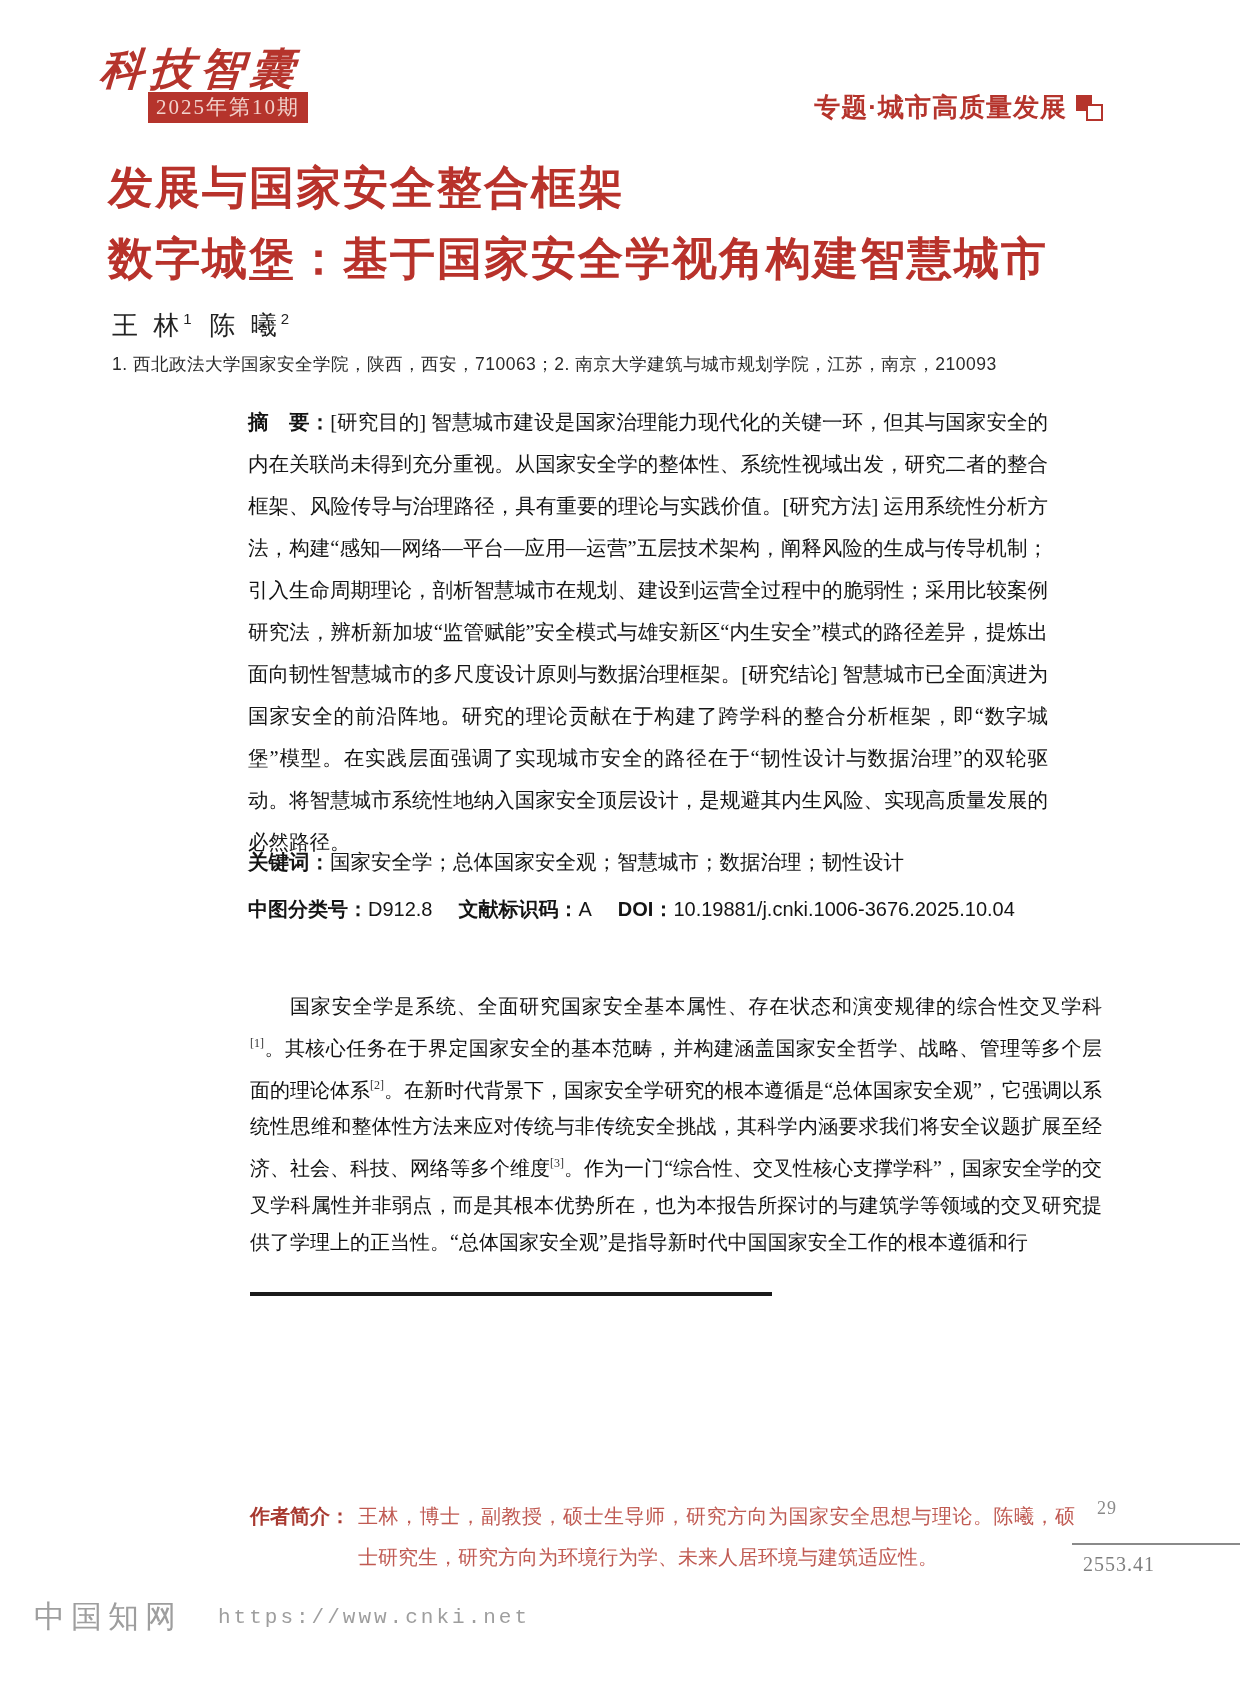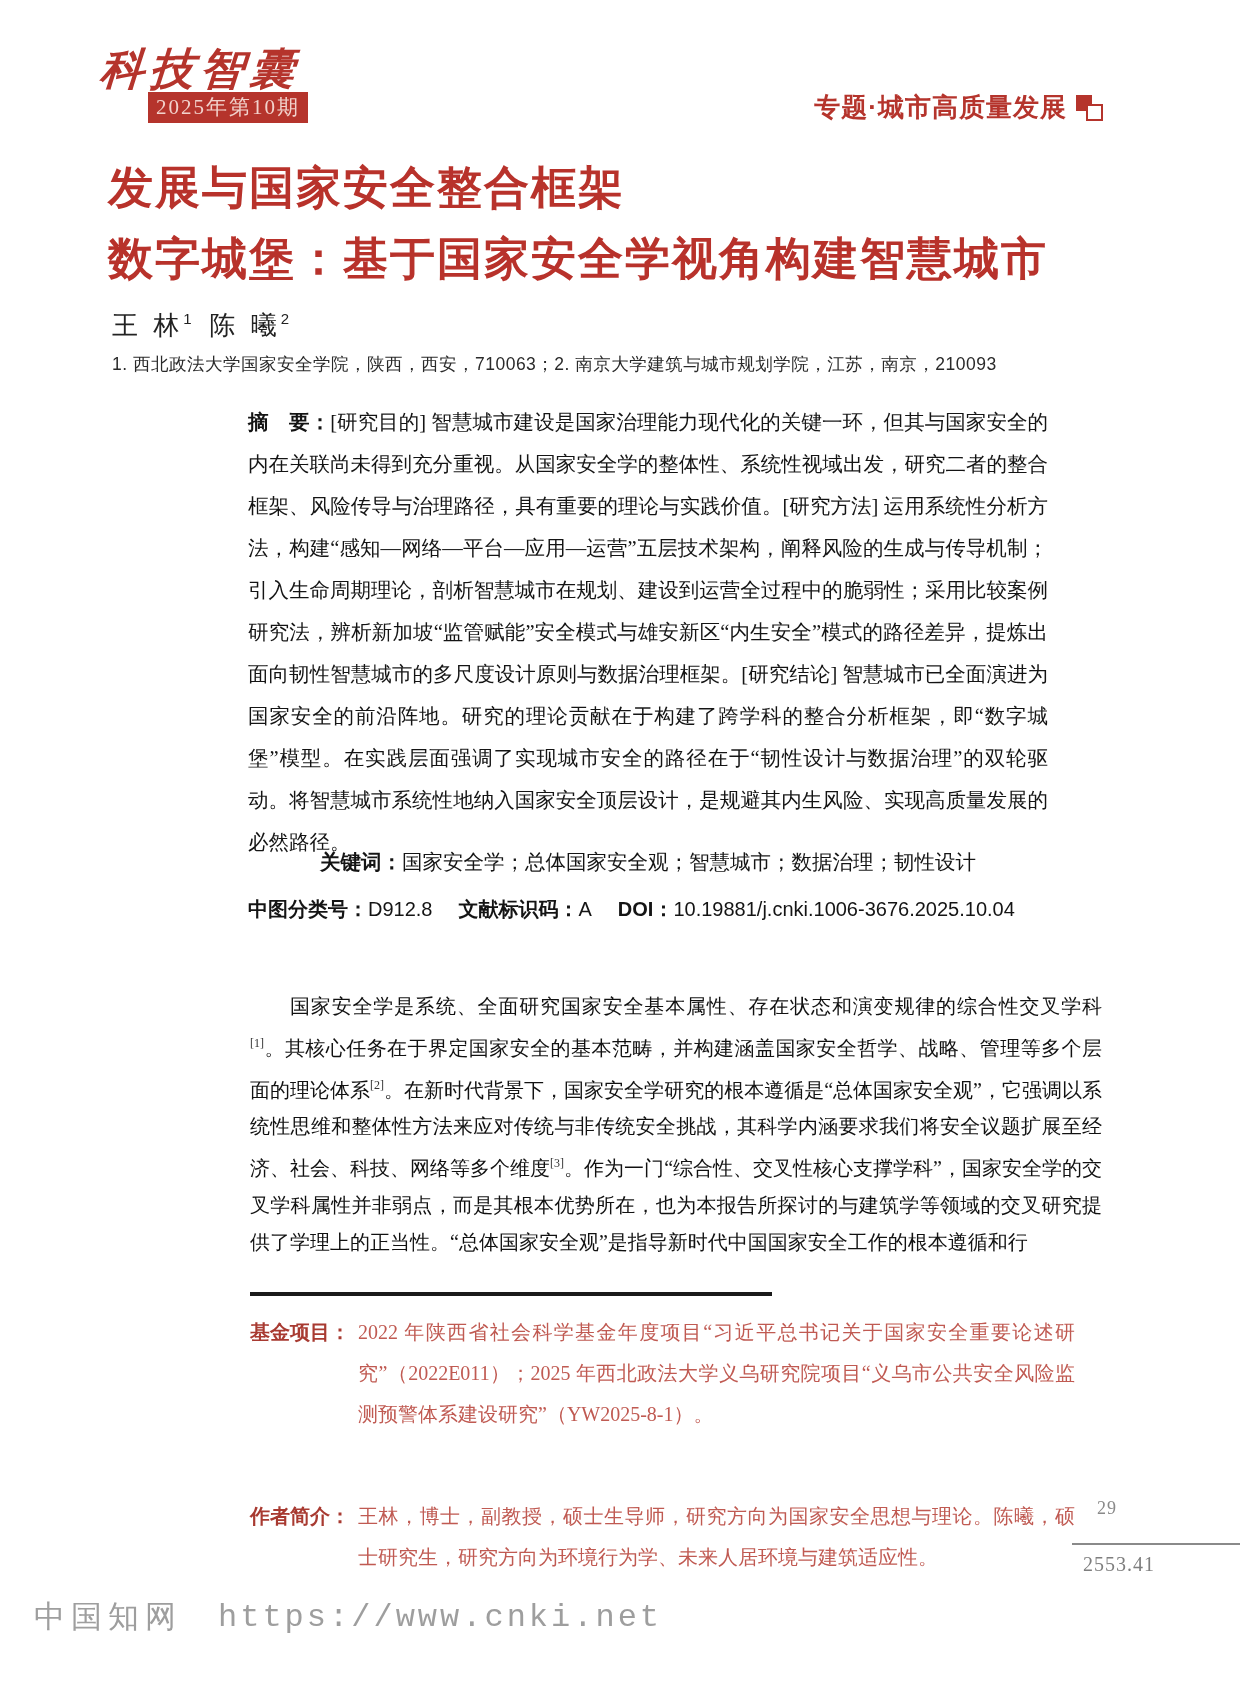--- a/index.html
+++ b/index.html
@@ -61,21 +61,21 @@
     position:absolute;left:248px;top:401px;width:800px;
     font-size:20.5px;line-height:42px;text-align:justify;
     color:#141414;
   }
   .abstract .lbl{
     font-family:"Liberation Sans","DejaVu Sans",sans-serif;
     font-weight:bold;
   }
   .kw-line{
     position:absolute;left:248px;top:848px;width:800px;
-    font-size:20.5px;color:#141414;text-align:center;
+    font-size:20.5px;color:#141414;
   }
   .kw-line .lbl{font-family:"Liberation Sans","DejaVu Sans",sans-serif;font-weight:bold;}
   .clc-line{
     position:absolute;left:248px;top:896px;width:820px;
     font-family:"Liberation Sans","DejaVu Sans",sans-serif;
     font-size:20px;color:#141414;
   }
   .clc-line .lbl{font-weight:bold;}
   .clc-line .val{margin-right:26px;text-align:center;}
   
@@ -115,21 +115,21 @@
     font-size:20px;color:#7e7e7e;letter-spacing:1px;
   }
   .watermark{
     position:absolute;left:34px;top:1596px;
     display:flex;align-items:center;gap:36px;
     color:#9e9e9e;
   }
   .wm-name{font-size:31px;letter-spacing:6px;font-weight:normal;}
   .wm-url{
     font-family:"Liberation Mono","DejaVu Sans Mono",monospace;
-    font-size:32px;letter-spacing:3px;
+    font-size:21px;letter-spacing:3px;
   }
 </style>
 </head>
 <body>
 
 <div class="page">
 
   <div class="logo">科技智囊</div>
   <div class="issue-box">2025年第10期</div>
   <div class="topic">
@@ -159,24 +159,20 @@
   </div>
 
   <div class="clc-line">
     <span class="lbl">中图分类号：</span><span class="val">D912.8</span><span class="lbl">文献标识码：</span><span class="val">A</span><span class="lbl">DOI：</span><span>10.19881/j.cnki.1006-3676.2025.10.04</span>
   </div>
 
   <div class="body-par">国家安全学是系统、全面研究国家安全基本属性、存在状态和演变规律的综合性交叉学科<sup>[1]</sup>。其核心任务在于界定国家安全的基本范畴，并构建涵盖国家安全哲学、战略、管理等多个层面的理论体系<sup>[2]</sup>。在新时代背景下，国家安全学研究的根本遵循是“总体国家安全观”，它强调以系统性思维和整体性方法来应对传统与非传统安全挑战，其科学内涵要求我们将安全议题扩展至经济、社会、科技、网络等多个维度<sup>[3]</sup>。作为一门“综合性、交叉性核心支撑学科”，国家安全学的交叉学科属性并非弱点，而是其根本优势所在，也为本报告所探讨的与建筑学等领域的交叉研究提供了学理上的正当性。“总体国家安全观”是指导新时代中国国家安全工作的根本遵循和行</div>
 
   <div class="fn-divider"></div>
 
-  <div class="footnote fn-fund">
-    <span class="fn-label">基金项目：</span>
-    <span class="fn-text">2022 年陕西省社会科学基金年度项目“习近平总书记关于国家安全重要论述研究”（2022E011）；2025 年西北政法大学义乌研究院项目“义乌市公共安全风险监测预警体系建设研究”（YW2025-8-1）。</span>
-  </div>
 
   <div class="footnote fn-bio">
     <span class="fn-label">作者简介：</span>
     <span class="fn-text">王林，博士，副教授，硕士生导师，研究方向为国家安全思想与理论。陈曦，硕士研究生，研究方向为环境行为学、未来人居环境与建筑适应性。</span>
   </div>
 
   <div class="page-number">29</div>
   <div class="footer-line"></div>
   <div class="issue-date">2553.41</div>
 

